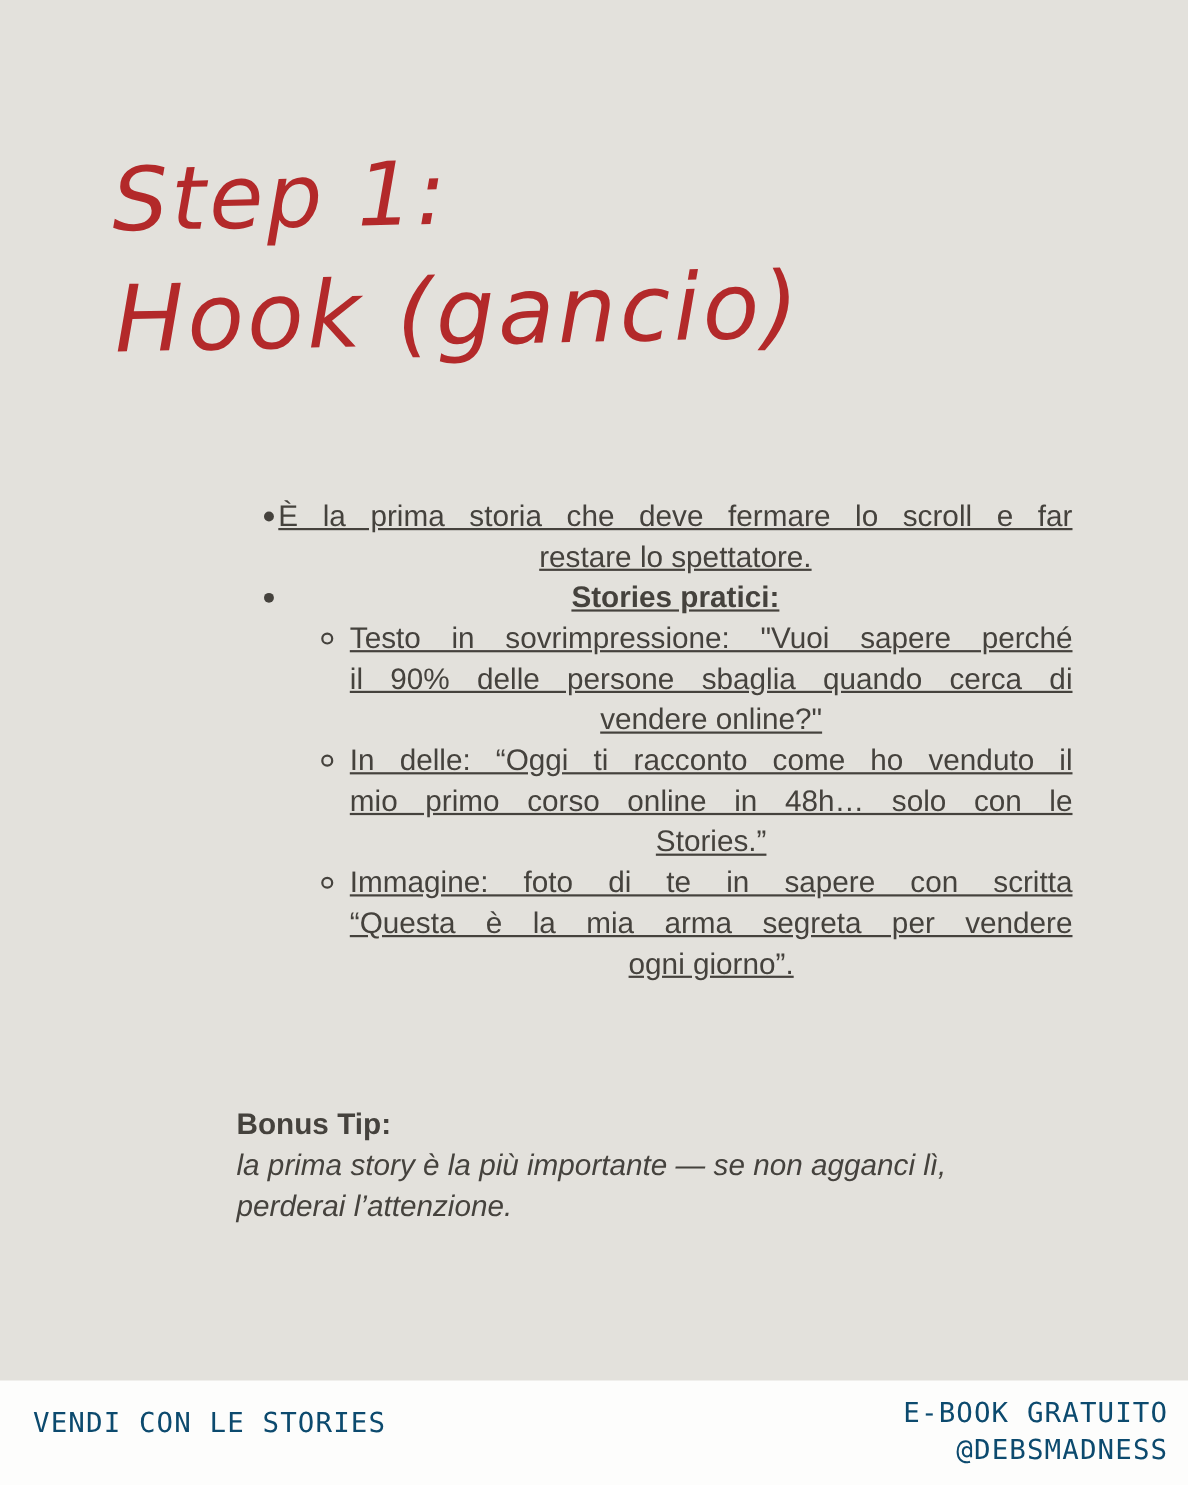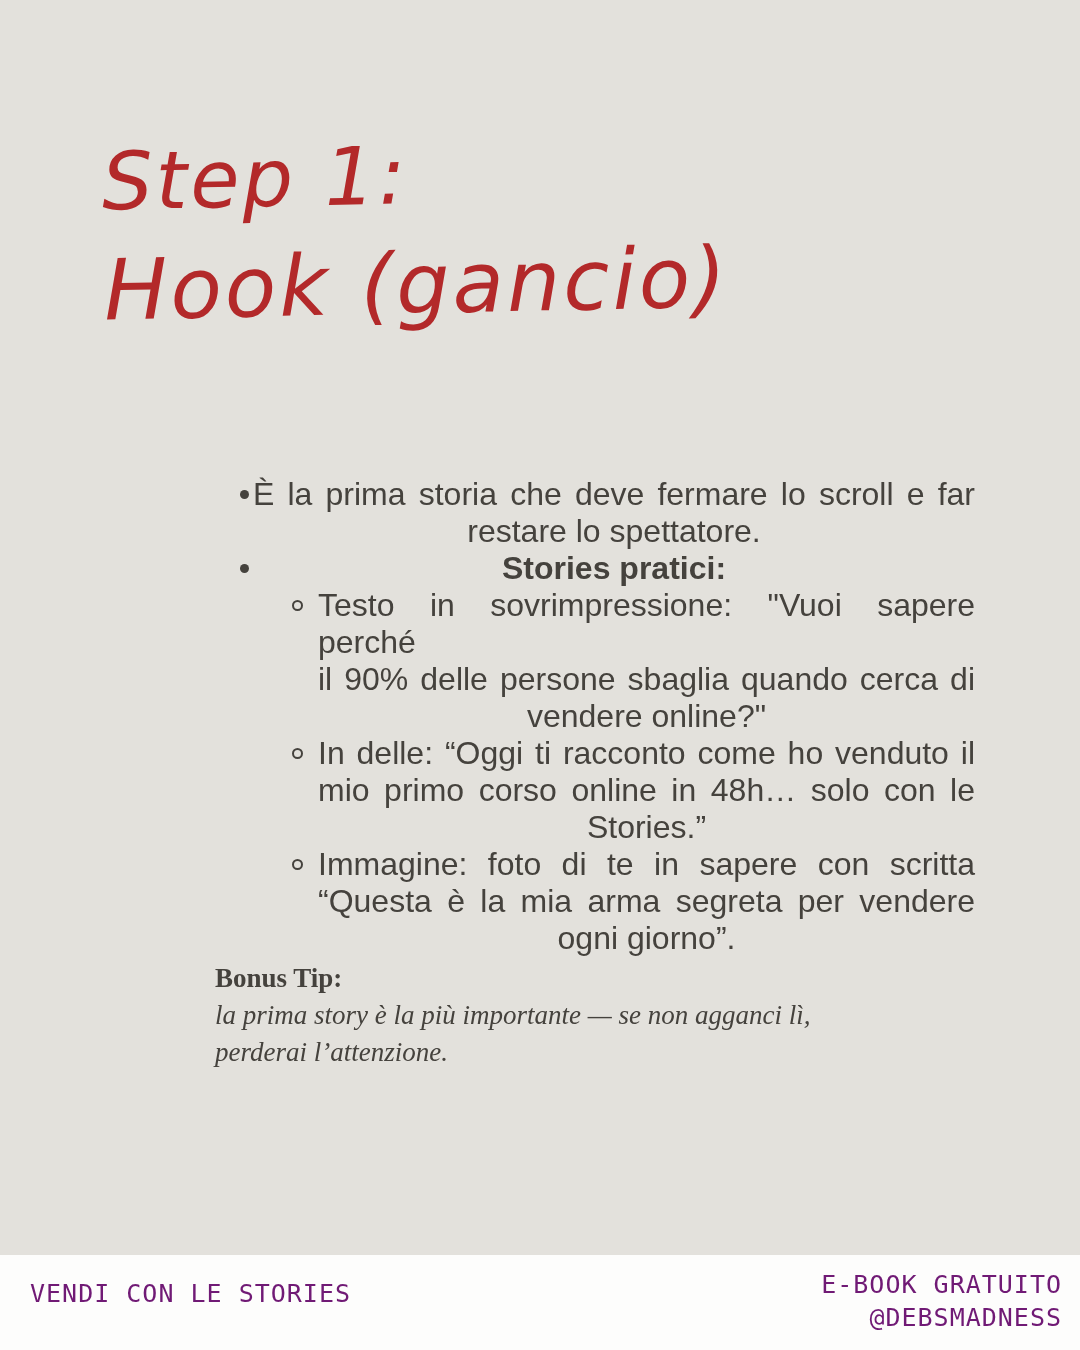--- a/index.html
+++ b/index.html
@@ -27,24 +27,25 @@
     line-height: 108px;
     letter-spacing: 3px;
   }
   .title-line1 { font-size: 80px; }
   .title-line2 { font-size: 84px; }
 
   
   .content {
     position: absolute;
     left: 215px;
-    top: 476px;
+    top: 451px;
     width: 770px;
-    font-size: 32px;
+    font-size: 27px;
     line-height: 37px;
+    text-decoration: underline;
   }
   .bullet { position: relative; }
   .marker-dot {
     position: absolute;
     left: 25px;
     top: 14px;
     width: 9px;
     height: 9px;
     border-radius: 50%;
     background: #45423d;
@@ -62,39 +63,38 @@
   .bullet-lines { margin-left: 38px; width: 722px; }
   .sub-lines { margin-left: 103px; width: 657px; }
   .jl { text-align: justify; text-align-last: justify; }
   .ll { text-align: center; }
   .bold { font-weight: bold; }
 
   
   .bonus {
     position: absolute;
     left: 215px;
-    top: 960px;
+    top: 1004px;
     width: 790px;
     font-size: 27px;
     line-height: 37px;
-    font-family: Liberation Serif, serif;
   }
   .bonus-label { font-weight: bold; }
   .bonus-line { font-style: italic; }
 
   
   .footer {
     position: absolute;
     left: 0;
     top: 1255px;
     width: 1080px;
     height: 95px;
     background: #fdfdfc;
     font-family: "DejaVu Sans Mono", monospace;
-    color: #701a75;
+    color: #0c4a6e;
   }
   .footer-left {
     position: absolute;
     left: 30px;
     top: 24px;
     font-size: 25px;
     letter-spacing: 1px;
   }
   .footer-right {
     position: absolute;

